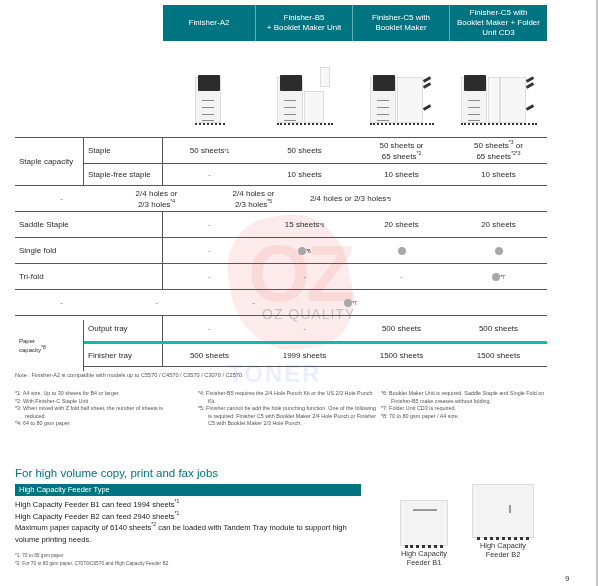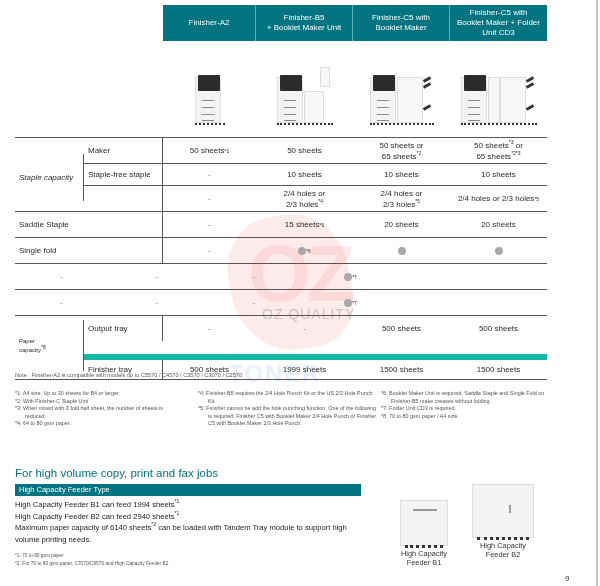--- a/index.html
+++ b/index.html
@@ -137,27 +137,27 @@
   </div>
 </div>
 
 <div class="wm wm-shape"></div>
 <div class="wm wm-oz">OZ</div>
 <div class="wm wm-q">OZ QUALITY</div>
 <div class="wm wm-toner">TONER</div>
 
 <div class="tbl">
 
-  <div class="group" style="top:17px; height:47px;font-style:italic;">Staple capacity</div>
+  <div class="group" style="top:1px; height:47px;">Staple capacity</div>
   <div class="group small-lbl" style="top:183px; height:51px; flex-direction:column; align-items:flex-start; justify-content:center;">
     <span style="width:30px; display:block;">Paper capacity<sup>*8</sup></span>
   </div>
 
   <div class="row">
-    <div class="sub">Maker</div>
+    <div class="sub">Staple</div>
     <div class="cell c1">
         <span>50 sheets</span>
         <sup>*1</sup>
       </div>
     <div class="cell c2">
         <span>50 sheets</span>
       </div>
     <div class="cell c3">
         <span>50 sheets or<br>65 sheets<sup>*2</sup></span>
       </div>
@@ -168,21 +168,20 @@
 
   <div class="row" style="height:22px; border-top:1px solid #555;">
     <div class="sub">Staple-free staple</div>
     <div class="cell c1 dash">-</div>
     <div class="cell c2">10 sheets</div>
     <div class="cell c3">10 sheets</div>
     <div class="cell c4">10 sheets</div>
   </div>
 
   <div class="row">
-    <div class="lbl-main">Punch</div>
     <div class="cell c1 dash">-</div>
     <div class="cell c2">
         <span>2/4 holes or<br>2/3 holes<sup>*4</sup></span>
       </div>
     <div class="cell c3">
         <span>2/4 holes or<br>2/3 holes<sup>*5</sup></span>
       </div>
     <div class="cell c4">
         <span>2/4 holes or 2/3 holes</span>
         <sup>*5</sup>
@@ -209,20 +208,21 @@
       </div>
     <div class="cell c3">
         <span class="dot"></span>
       </div>
     <div class="cell c4">
         <span class="dot"></span>
       </div>
   </div>
 
   <div class="row">
+    <div class="lbl-main">Tri-fold</div>
     <div class="cell c1 dash">-</div>
     <div class="cell c2 dash">-</div>
     <div class="cell c3 dash">-</div>
     <div class="cell c4">
         <span class="dot"></span>
         <sup>*7</sup>
       </div>
   </div>
 
   <div class="row">
@@ -236,21 +236,21 @@
   </div>
 
   <div class="row">
     <div class="sub">Output tray</div>
     <div class="cell c1 dash">-</div>
     <div class="cell c2 dash">-</div>
     <div class="cell c3">500 sheets</div>
     <div class="cell c4">500 sheets</div>
   </div>
 
-  <div class="row last" style="border-top:6px solid #14b8a6;margin-top:13px;">
+  <div class="row last" style="border-top:3px solid #14b8a6;">
     <div class="sub">Finisher tray</div>
     <div class="cell c1">500 sheets</div>
     <div class="cell c2">1999 sheets</div>
     <div class="cell c3">1500 sheets</div>
     <div class="cell c4">1500 sheets</div>
   </div>
 </div>
 
 <div class="note">Note : Finisher-A2 is compatible with models up to C5570 / C4570 / C3570 / C3070 / C2570.</div>
 

